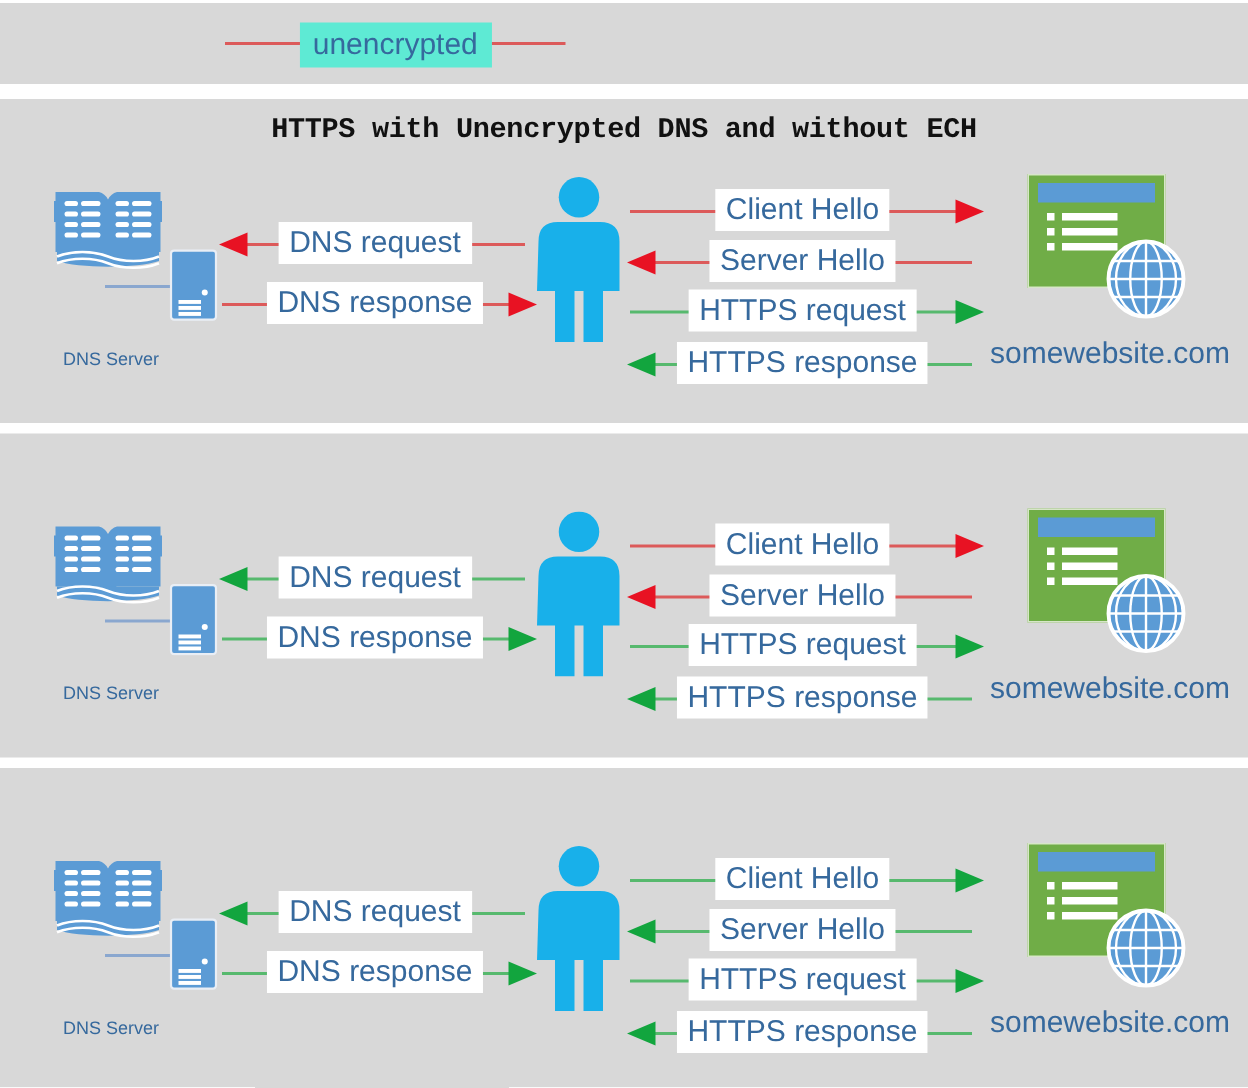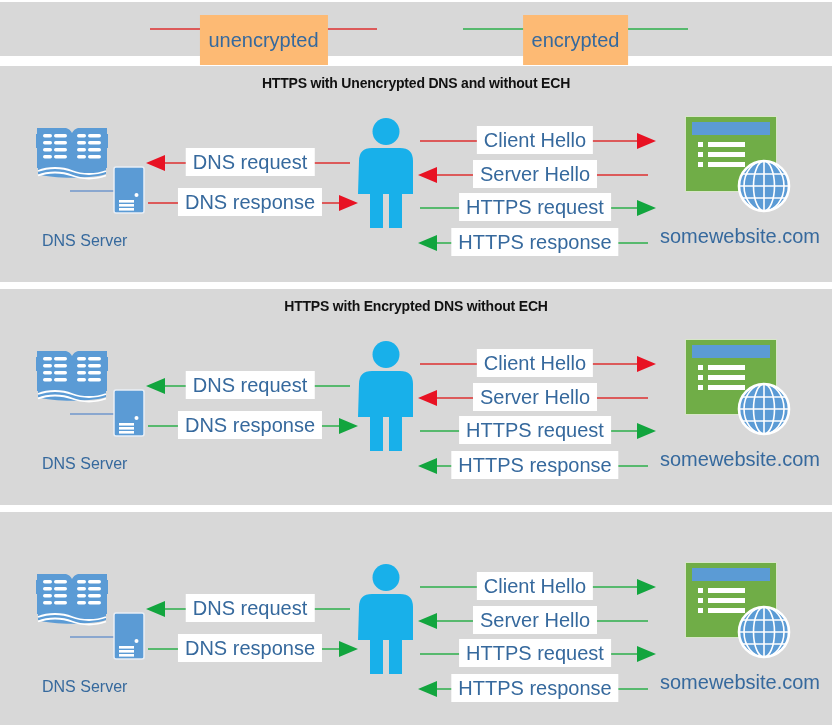--- a/index.html
+++ b/index.html
@@ -19,28 +19,28 @@
   body{font-family:"Liberation Sans",sans-serif;}
   .page{position:relative;width:832px;height:725px;background:#ffffff;overflow:hidden;}
 
   
   .legend-bar{position:relative;width:832px;height:54px;background:var(--panel-bg);margin:2px 0 10px 0;}
   .legend-item{position:absolute;top:0;height:54px;}
   .legend-line{position:absolute;left:0;right:0;top:26px;height:2px;}
   .legend-item.unenc .legend-line{background:var(--unenc-line);}
   .legend-item.enc .legend-line{background:var(--enc-line);}
   .legend-label{position:absolute;left:50%;top:13px;transform:translateX(-50%);
-    background:#fdba74;color:var(--label-blue);font-size:20px;line-height:26px;
-    padding:12px 9px;white-space:nowrap;}
+    background:#5eead4;color:var(--label-blue);font-size:20px;line-height:26px;
+    padding:2px 9px;white-space:nowrap;}
 
   
   .panel{position:relative;width:832px;height:216px;background:var(--panel-bg);margin-bottom:7px;}
   .panel:last-of-type{height:213px;margin-bottom:0;}
   .panel-title{position:absolute;left:0;top:9px;width:100%;text-align:center;
-    font-size:14px;font-weight:bold;color:var(--title-color);letter-spacing:-0.2px;}
+    font-size:19px;font-weight:bold;color:var(--title-color);letter-spacing:-0.2px;font-family:Liberation Mono, monospace;}
 
   
   .msg-row{position:absolute;height:28px;text-align:right;}
   .msg-line{position:absolute;top:13px;height:2px;left:0;right:2px;}
   .unenc .msg-line{background:var(--unenc-line);}
   .enc .msg-line{background:var(--enc-line);}
   .dir-right .msg-line{right:12px;}
   .dir-left .msg-line{left:12px;}
   .arrowhead{position:absolute;top:6px;width:0;height:0;
     border-top:8px solid transparent;border-bottom:8px solid transparent;}
@@ -51,21 +51,21 @@
   .unenc.dir-left .arrowhead{border-right-color:var(--unenc-arrow);}
   .enc.dir-left .arrowhead{border-right-color:var(--enc-arrow);}
   .msg-label{position:absolute;left:50%;top:-1px;transform:translateX(-50%);
     background:#ffffff;color:var(--label-blue);font-size:20px;line-height:26px;
     padding:1px 7px;white-space:nowrap;}
 
   
   .book-svg{position:absolute;left:36px;top:58px;}
   .connector{position:absolute;left:70px;top:124px;width:46px;height:2px;background:#8aa7cf;}
   .server-svg{position:absolute;left:113px;top:100px;}
-  .dns-server-label{position:absolute;left:42px;top:166px;font-size:16px;color:var(--label-blue);white-space:nowrap;}
+  .dns-server-label{position:absolute;left:42px;top:166px;font-size:12px;color:var(--label-blue);white-space:nowrap;}
 
   .fill-blue{fill:var(--icon-blue);}
   .stroke-white{stroke:#ffffff;fill:none;}
   .fill-white{fill:#ffffff;}
 
   
   .person-svg{position:absolute;left:358px;top:52px;}
   .person-fill{fill:var(--person-blue);}
 
   
@@ -83,24 +83,20 @@
 </style>
 </head>
 <body>
 
 <div class="page">
 
   <div class="legend-bar">
     <div class="legend-item unenc" style="left:150px;width:227px;">
       <div class="legend-line"></div>
       <div class="legend-label">unencrypted</div>
-    </div>
-    <div class="legend-item enc" style="left:463px;width:225px;">
-      <div class="legend-line"></div>
-      <div class="legend-label">encrypted</div>
     </div>
   </div>
 
   <div id="panels-root">
   <section class="panel">
     <h2 class="panel-title">HTTPS with Unencrypted DNS and without ECH</h2>
 
     <svg class="book-svg" width="72" height="58" viewBox="0 0 72 58">
       <path class="fill-blue" d="M1,4 h29 q4,1 6,5 q2,-4 6,-5 h29 v40 h-29 q-4,1 -6,5 q-2,-4 -6,-5 h-29 z"></path>
       <rect class="fill-blue" x="0" y="10" width="3" height="14"></rect>
@@ -212,21 +208,20 @@
   </div>
 
   <div class="msg-row enc dir-left" style="left: 420px; top: 163px; width: 230px;">
     <div class="msg-line"></div>
     <div class="arrowhead"></div>
     <div class="msg-label">HTTPS response</div>
   </div>
 </section>
 
   <section class="panel">
-    <h2 class="panel-title">HTTPS with Encrypted DNS without ECH</h2>
 
     <svg class="book-svg" width="72" height="58" viewBox="0 0 72 58">
       <path class="fill-blue" d="M1,4 h29 q4,1 6,5 q2,-4 6,-5 h29 v40 h-29 q-4,1 -6,5 q-2,-4 -6,-5 h-29 z"></path>
       <rect class="fill-blue" x="0" y="10" width="3" height="14"></rect>
       <rect class="fill-blue" x="69" y="10" width="3" height="14"></rect>
       <g class="fill-white">
         <rect x="7" y="10" width="9" height="3.4" rx="1.7"></rect>
             <rect x="18" y="10" width="13" height="3.4" rx="1.7"></rect>
         <rect x="7" y="17" width="9" height="3.4" rx="1.7"></rect>
             <rect x="18" y="17" width="13" height="3.4" rx="1.7"></rect>

